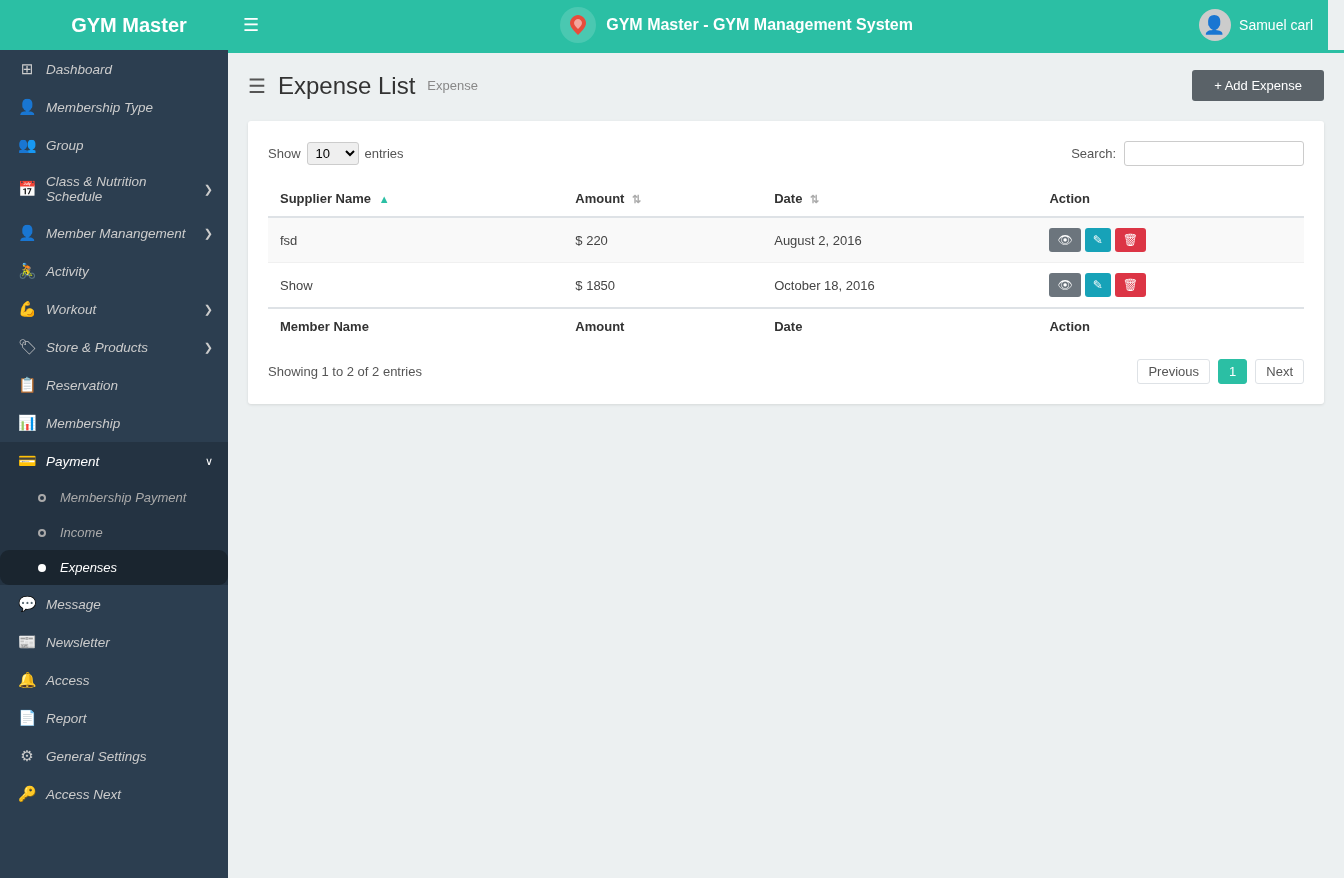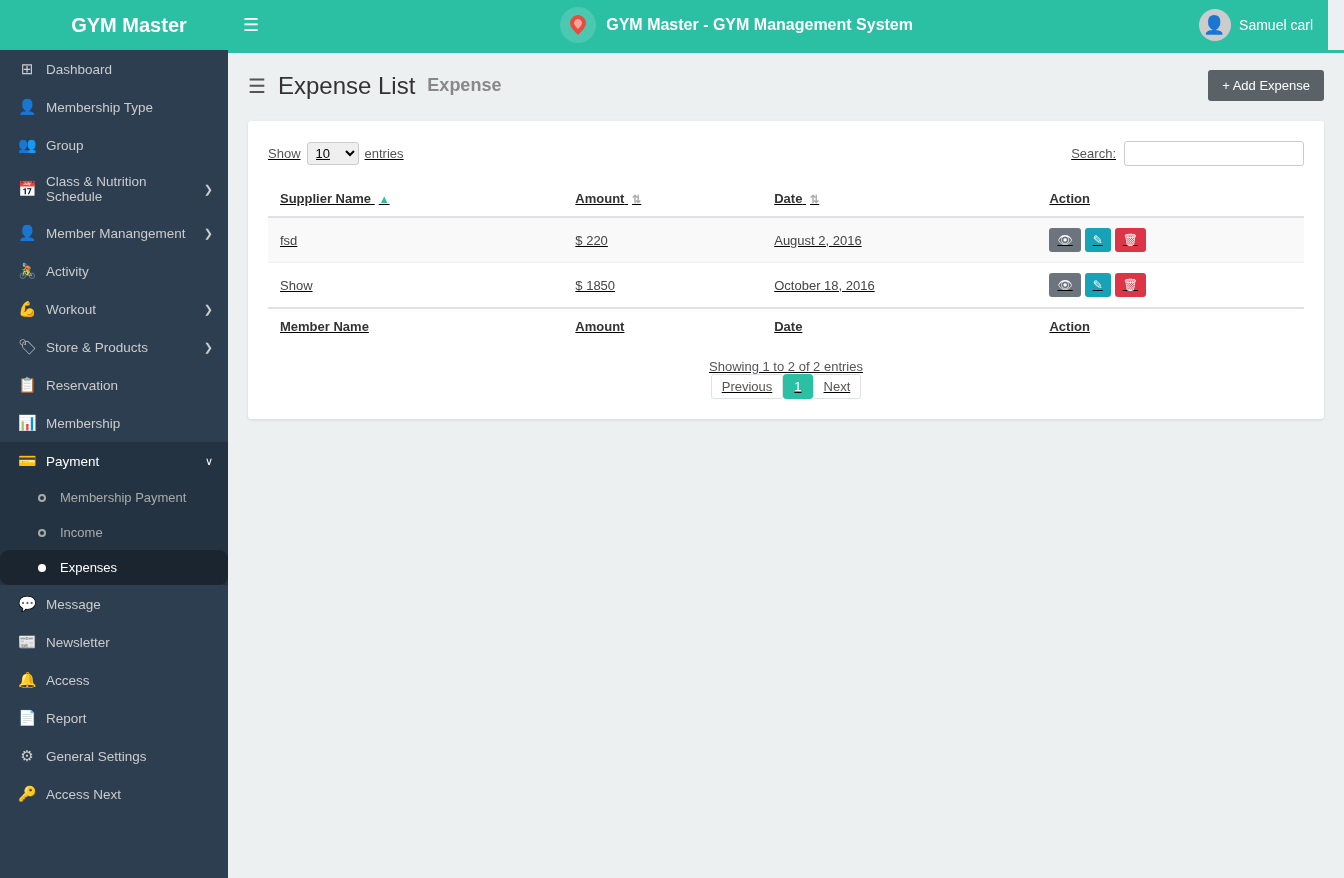--- a/index.html
+++ b/index.html
@@ -85,21 +85,21 @@
       padding: 10px 15px;
       cursor: pointer;
       font-size: 13.5px;
       gap: 10px;
       border-left: 3px solid transparent;
       transition: background 0.2s;
     }
     .sidebar-item.active { background: #1a252f; color: white; border-left-color: #2bbfa4; }
     .sidebar-item.active-parent { background: #243342; color: white; }
     .sidebar-icon { font-size: 15px; width: 18px; text-align: center; }
-    .sidebar-label { flex: 1; }
+    .sidebar-label { flex: 1; font-style: italic; }
     .sidebar-arrow { font-size: 11px; }
 
     .sidebar-sub { background: #243342; }
     .sidebar-sub .sidebar-item {
       padding-left: 35px;
       font-size: 13px;
       color: #aaa;
       border-left: 3px solid transparent;
     }
     .sidebar-sub .sidebar-item.active { color: white; border-radius: 9px; }
@@ -122,45 +122,43 @@
       display: flex;
       align-items: center;
       gap: 12px;
     }
     .page-title {
       font-size: 24px;
       font-weight: 500;
       color: #333;
     }
     .breadcrumb-label {
-      font-size: 18px;
+      font-size: 13px;
       color: #888;
-      font-weight: bold;
     }
     .btn-add {
       background: #5a6268;
       color: white;
       border: none;
-      padding: 8px 14px;
+      padding: 8px 22px;
       border-radius: 3px;
       cursor: pointer;
       font-size: 13px;
       display: flex;
       align-items: center;
       gap: 5px;
       text-align: right;
     }
 
     
     .card {
       background: white;
       border-radius: 3px;
       padding: 20px;
       box-shadow: 0 1px 3px rgba(0,0,0,0.1);
-      text-decoration: underline;
     }
 
     
     .table-controls {
       display: flex;
       align-items: center;
       justify-content: space-between;
       margin-bottom: 15px;
     }
     .show-entries {
@@ -234,23 +232,22 @@
     .btn-delete { background: #dc3545; color: white; border: none; padding: 5px 8px; border-radius: 3px; cursor: pointer; font-size: 12px; }
 
     
     .table-footer {
       display: flex;
       align-items: center;
       justify-content: space-between;
       margin-top: 15px;
       font-size: 13px;
       color: #555;
-      flex-direction: column;
-    }
-    .pagination { display: flex; align-items: flex-start; gap: 0; }
+    }
+    .pagination { display: flex; align-items: flex-start; gap: 8px; }
     .page-btn {
       padding: 4px 10px;
       border: 1px solid #dee2e6;
       background: white;
       cursor: pointer;
       border-radius: 3px;
       font-size: 13px;
       color: #555;
     }
     .page-btn.active { background: #2bbfa4; color: white; border-color: #2bbfa4; }

